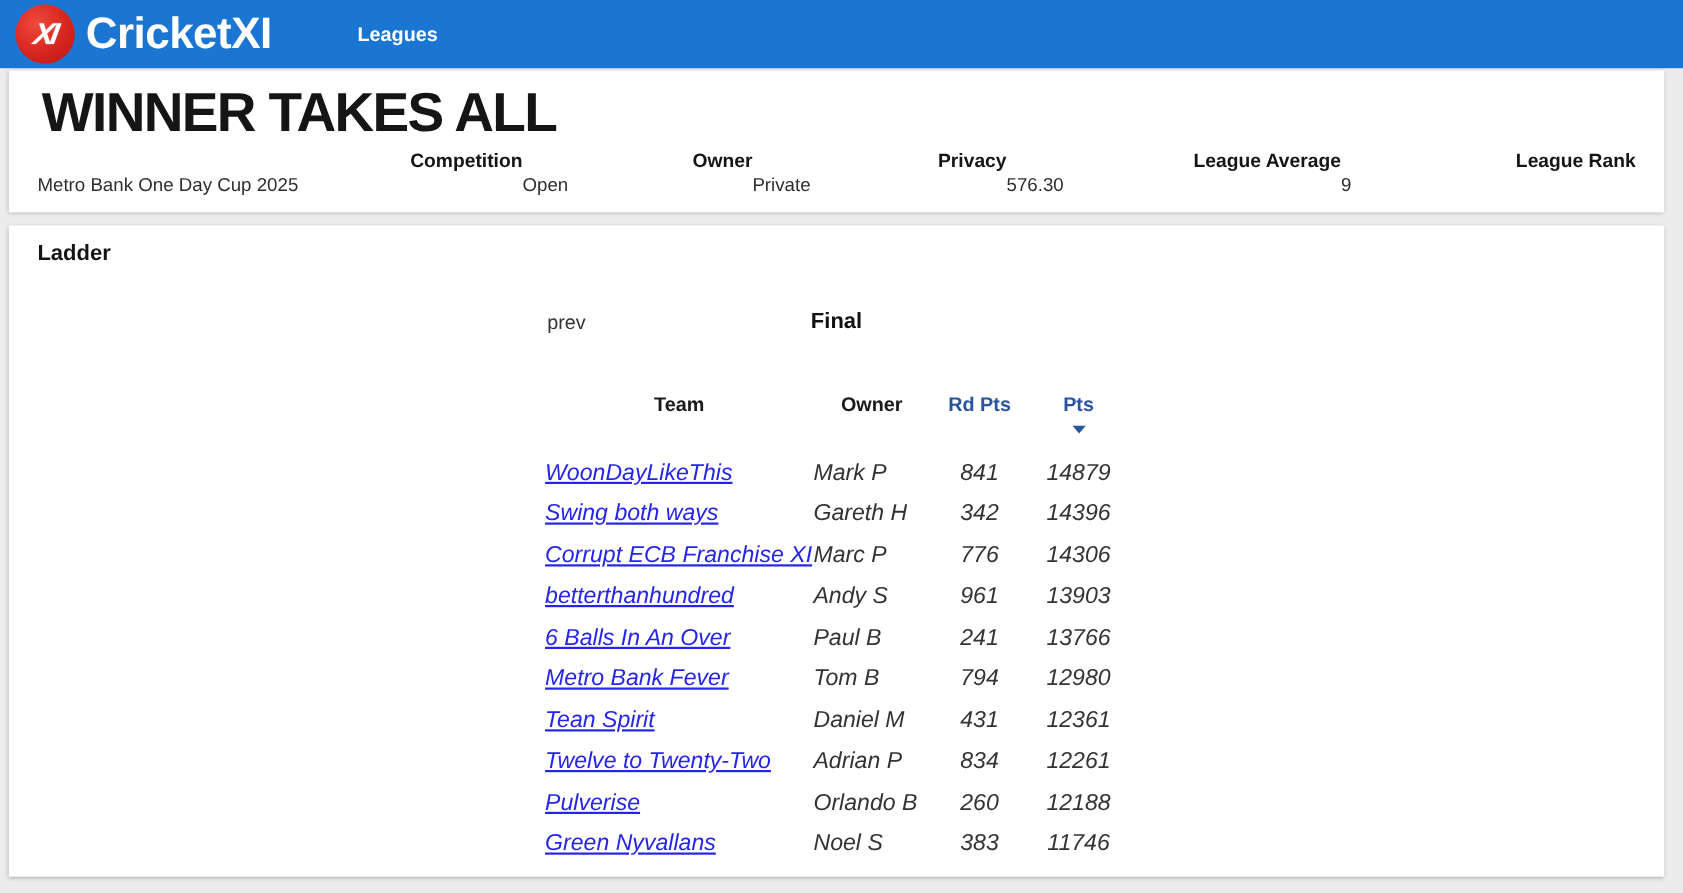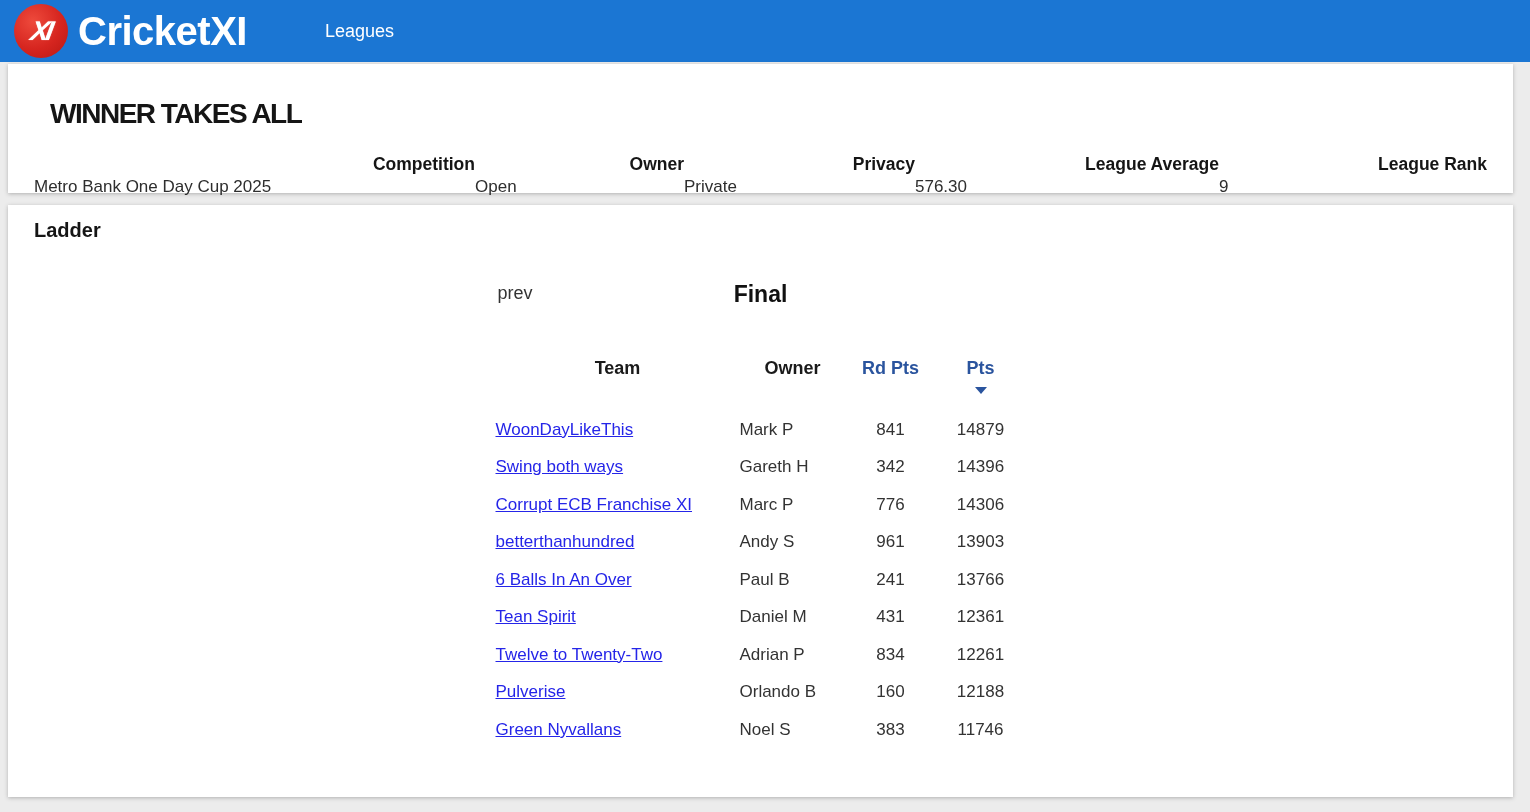--- a/index.html
+++ b/index.html
@@ -32,63 +32,63 @@
   .logo span{
     color:#fff;font-weight:bold;font-style:italic;
     font-size:27px;letter-spacing:-3px;transform:skewX(-10deg);
     text-shadow:0 0 1px rgba(255,255,255,.8);
   }
   .brand{
     color:#fff;font-size:40px;font-weight:bold;letter-spacing:-.5px;
     margin-left:10px;line-height:62px;cursor:pointer;
   }
   .nav-item{
-    color:#fff;font-size:18px;font-weight:normal;
+    color:#fff;font-size:18px;font-weight:bold;
     margin-left:78px;cursor:pointer;
   }
   
   .card{
     background:#fff;margin:0 17px 0 8px;
     box-shadow:0 1px 4px rgba(0,0,0,.25);
   }
   .card-league{margin-top:2px;height:129px;padding:10px 26px 0;}
   .league-title{
-    margin:16px;font-size:28px;font-weight:bold;letter-spacing:-1.5px;
+    margin:4px;font-size:50px;font-weight:bold;letter-spacing:-1.5px;
     color:#151515;line-height:48px;
   }
   .info-row{display:flex;margin-top:10px;}
   .info-col-1{width:441px;}
   .info-col-2{width:209px;}
   .info-col-3{width:231px;}
   .info-col-4{width:304px;}
   .info-col-5{flex:1;}
   .info-label{font-size:17.5px;font-weight:bold;color:#151515;line-height:21px;text-align:right;}
   .info-value{font-size:17px;color:#2e2e2e;line-height:21px;margin-top:1px;}
   
   .card-ladder{margin-top:12px;height:592px;padding:12px 26px 12px;}
   .ladder-heading{margin:0;font-size:20px;font-weight:bold;color:#151515;line-height:26px;}
   .round-nav{width:530px;margin:38px auto 0;position:relative;height:24px;}
   .round-prev{
     position:absolute;left:2px;top:2px;font-size:18px;color:#333;
     cursor:pointer;background:none;border:none;padding:0;
     font-family:"Liberation Sans",sans-serif;
   }
-  .round-current{text-align:center;font-size:23px;font-weight:bold;color:#111;}
+  .round-current{text-align:center;font-size:20px;font-weight:bold;color:#111;}
   table.ladder{width:530px;margin:52px auto 0;border-collapse:collapse;table-layout:fixed;}
   table.ladder th{
     font-size:18px;font-weight:bold;color:#1a1a1a;
     vertical-align:top;height:54px;padding:0;text-align:center;line-height:22px;
   }
   table.ladder th.sortable{color:var(--sort-blue);cursor:pointer;}
   .sort-arrow{
     width:0;height:0;margin:8px auto 0;
     border-left:6px solid transparent;border-right:6px solid transparent;
     border-top:7px solid var(--sort-blue);
   }
-  table.ladder td{height:37.5px;font-size:17px;color:#333;padding:0;vertical-align:middle;}
+  table.ladder td{height:37.5px;font-size:21px;color:#333;padding:0;vertical-align:middle;font-style:italic;}
   .td-team{text-align:left;padding-left:18px;}
   .team-link{color:var(--link-blue);text-decoration:underline;cursor:pointer;}
   .td-owner{text-align:left;padding-left:4px;}
   .td-num{text-align:center;}
 </style>
 </head>
 <body>
 
 <div class="topbar">
   <div class="logo">
@@ -179,39 +179,45 @@
     <td class="td-num">13903</td>
   </tr>
 
   <tr>
     <td class="td-team"><a class="team-link" href="#">6 Balls In An Over</a></td>
     <td class="td-owner">Paul B</td>
     <td class="td-num">241</td>
     <td class="td-num">13766</td>
   </tr>
 
+  <tr>
+    <td class="td-team"><a class="team-link" href="#">Metro Bank Fever</a></td>
+    <td class="td-owner">Tom B</td>
+    <td class="td-num">794</td>
+    <td class="td-num">12980</td>
+  </tr>
 
   <tr>
     <td class="td-team"><a class="team-link" href="#">Tean Spirit</a></td>
     <td class="td-owner">Daniel M</td>
     <td class="td-num">431</td>
     <td class="td-num">12361</td>
   </tr>
 
   <tr>
     <td class="td-team"><a class="team-link" href="#">Twelve to Twenty-Two</a></td>
     <td class="td-owner">Adrian P</td>
     <td class="td-num">834</td>
     <td class="td-num">12261</td>
   </tr>
 
   <tr>
     <td class="td-team"><a class="team-link" href="#">Pulverise</a></td>
     <td class="td-owner">Orlando B</td>
-    <td class="td-num">160</td>
+    <td class="td-num">260</td>
     <td class="td-num">12188</td>
   </tr>
 
   <tr>
     <td class="td-team"><a class="team-link" href="#">Green Nyvallans</a></td>
     <td class="td-owner">Noel S</td>
     <td class="td-num">383</td>
     <td class="td-num">11746</td>
   </tr>
 </tbody>

